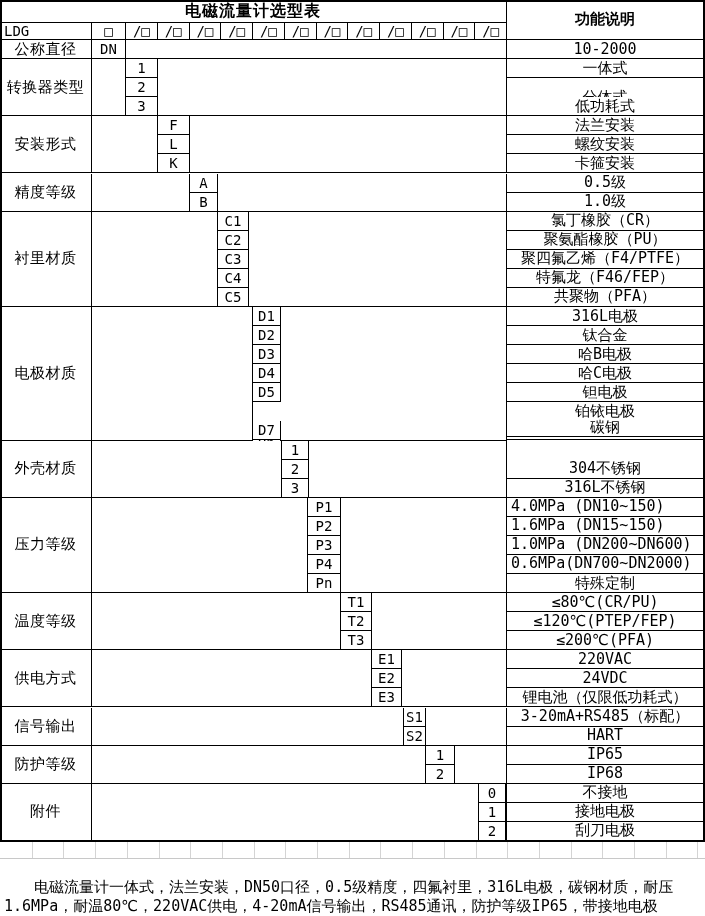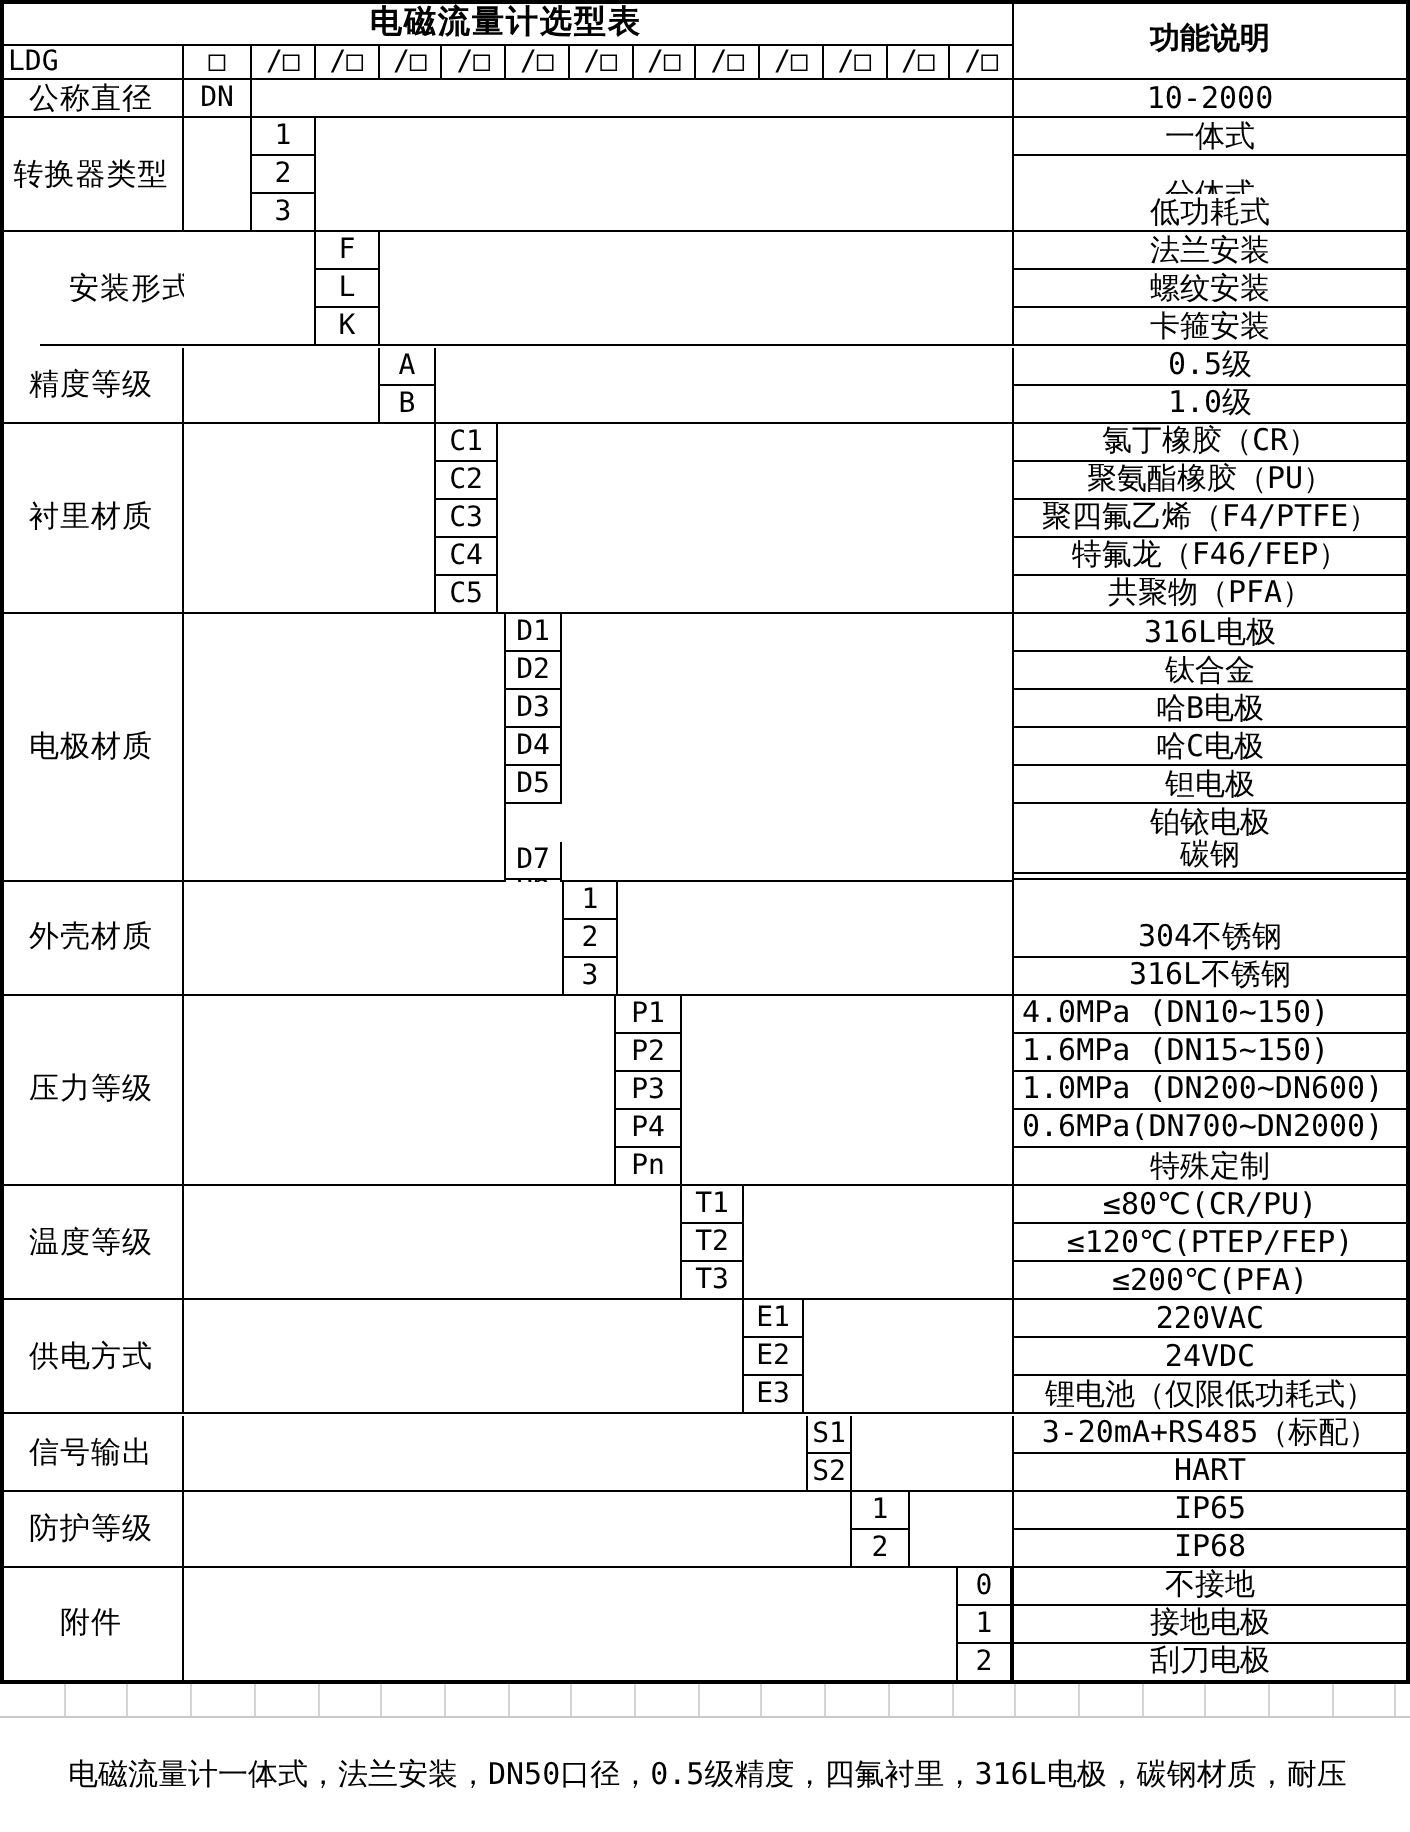--- a/index.html
+++ b/index.html
@@ -52,21 +52,21 @@
       <div class="cell bb" style="left: 507px; top: 40px; width: 196px; height: 19.0714px;">10-2000</div>
       <div class="cell br bb label" style="left: 0px; top: 59.0714px; width: 92px; height: 57.2143px;">转换器类型</div>
       <div class="cell br bb" style="left: 92px; top: 59.0714px; width: 34px; height: 57.2143px;"></div>
       <div class="cell br bb" style="left: 158px; top: 59.0714px; width: 349px; height: 57.2143px;"></div>
       <div class="cell br bb code" style="left: 126px; top: 59.0714px; width: 32px; height: 19.0714px;">1</div>
       <div class="cell bb" style="left: 507px; top: 59.0714px; width: 196px; height: 19.0714px;">一体式</div>
       <div class="cell br bb code" style="left: 126px; top: 78.1429px; width: 32px; height: 19.0714px;">2</div>
       <div class="cell bb" style="left: 507px; top: 78.1429px; width: 196px; height: 19.0714px; margin-top: 10px;">分体式</div>
       <div class="cell br bb code" style="left: 126px; top: 97.2143px; width: 32px; height: 19.0714px;">3</div>
       <div class="cell bb" style="left: 507px; top: 97.2143px; width: 196px; height: 19.0714px;">低功耗式</div>
-      <div class="cell br bb label" style="left: 0px; top: 116.286px; width: 92px; height: 57.2143px; margin-left: 20px;">安装形式</div>
+      <div class="cell br bb label" style="left: 0px; top: 116.286px; width: 92px; height: 57.2143px;">安装形式</div>
       <div class="cell br bb" style="left: 92px; top: 116.286px; width: 66px; height: 57.2143px;"></div>
       <div class="cell br bb" style="left: 190px; top: 116.286px; width: 317px; height: 57.2143px;"></div>
       <div class="cell br bb code" style="left: 158px; top: 116.286px; width: 32px; height: 19.0714px;">F</div>
       <div class="cell bb" style="left: 507px; top: 116.286px; width: 196px; height: 19.0714px;">法兰安装</div>
       <div class="cell br bb code" style="left: 158px; top: 135.357px; width: 32px; height: 19.0714px;">L</div>
       <div class="cell bb" style="left: 507px; top: 135.357px; width: 196px; height: 19.0714px;">螺纹安装</div>
       <div class="cell br bb code" style="left: 158px; top: 154.429px; width: 32px; height: 19.0714px;">K</div>
       <div class="cell bb" style="left: 507px; top: 154.429px; width: 196px; height: 19.0714px;">卡箍安装</div>
       <div class="cell br bb label" style="left: 0px; top: 173.5px; width: 92px; height: 38.1429px;">精度等级</div>
       <div class="cell br bb" style="left: 92px; top: 173.5px; width: 98px; height: 38.1429px;"></div>
@@ -190,14 +190,15 @@
       <div class="vline" style="left: 507.2px;"></div>
       <div class="vline" style="left: 538.9px;"></div>
       <div class="vline" style="left: 570.6px;"></div>
       <div class="vline" style="left: 602.3px;"></div>
       <div class="vline" style="left: 634px;"></div>
       <div class="vline" style="left: 665.7px;"></div>
       <div class="vline" style="left: 697.4px;"></div>
     </div>
 
   <div class="ex-line" style="top:878px;padding-left:30px">电磁流量计一体式，法兰安装，DN50口径，0.5级精度，四氟衬里，316L电极，碳钢材质，耐压</div>
+  <div class="ex-line" style="top:897px">1.6MPa，耐温80℃，220VAC供电，4-20mA信号输出，RS485通讯，防护等级IP65，带接地电极</div>
 
 </div>
 
 </body></html>

